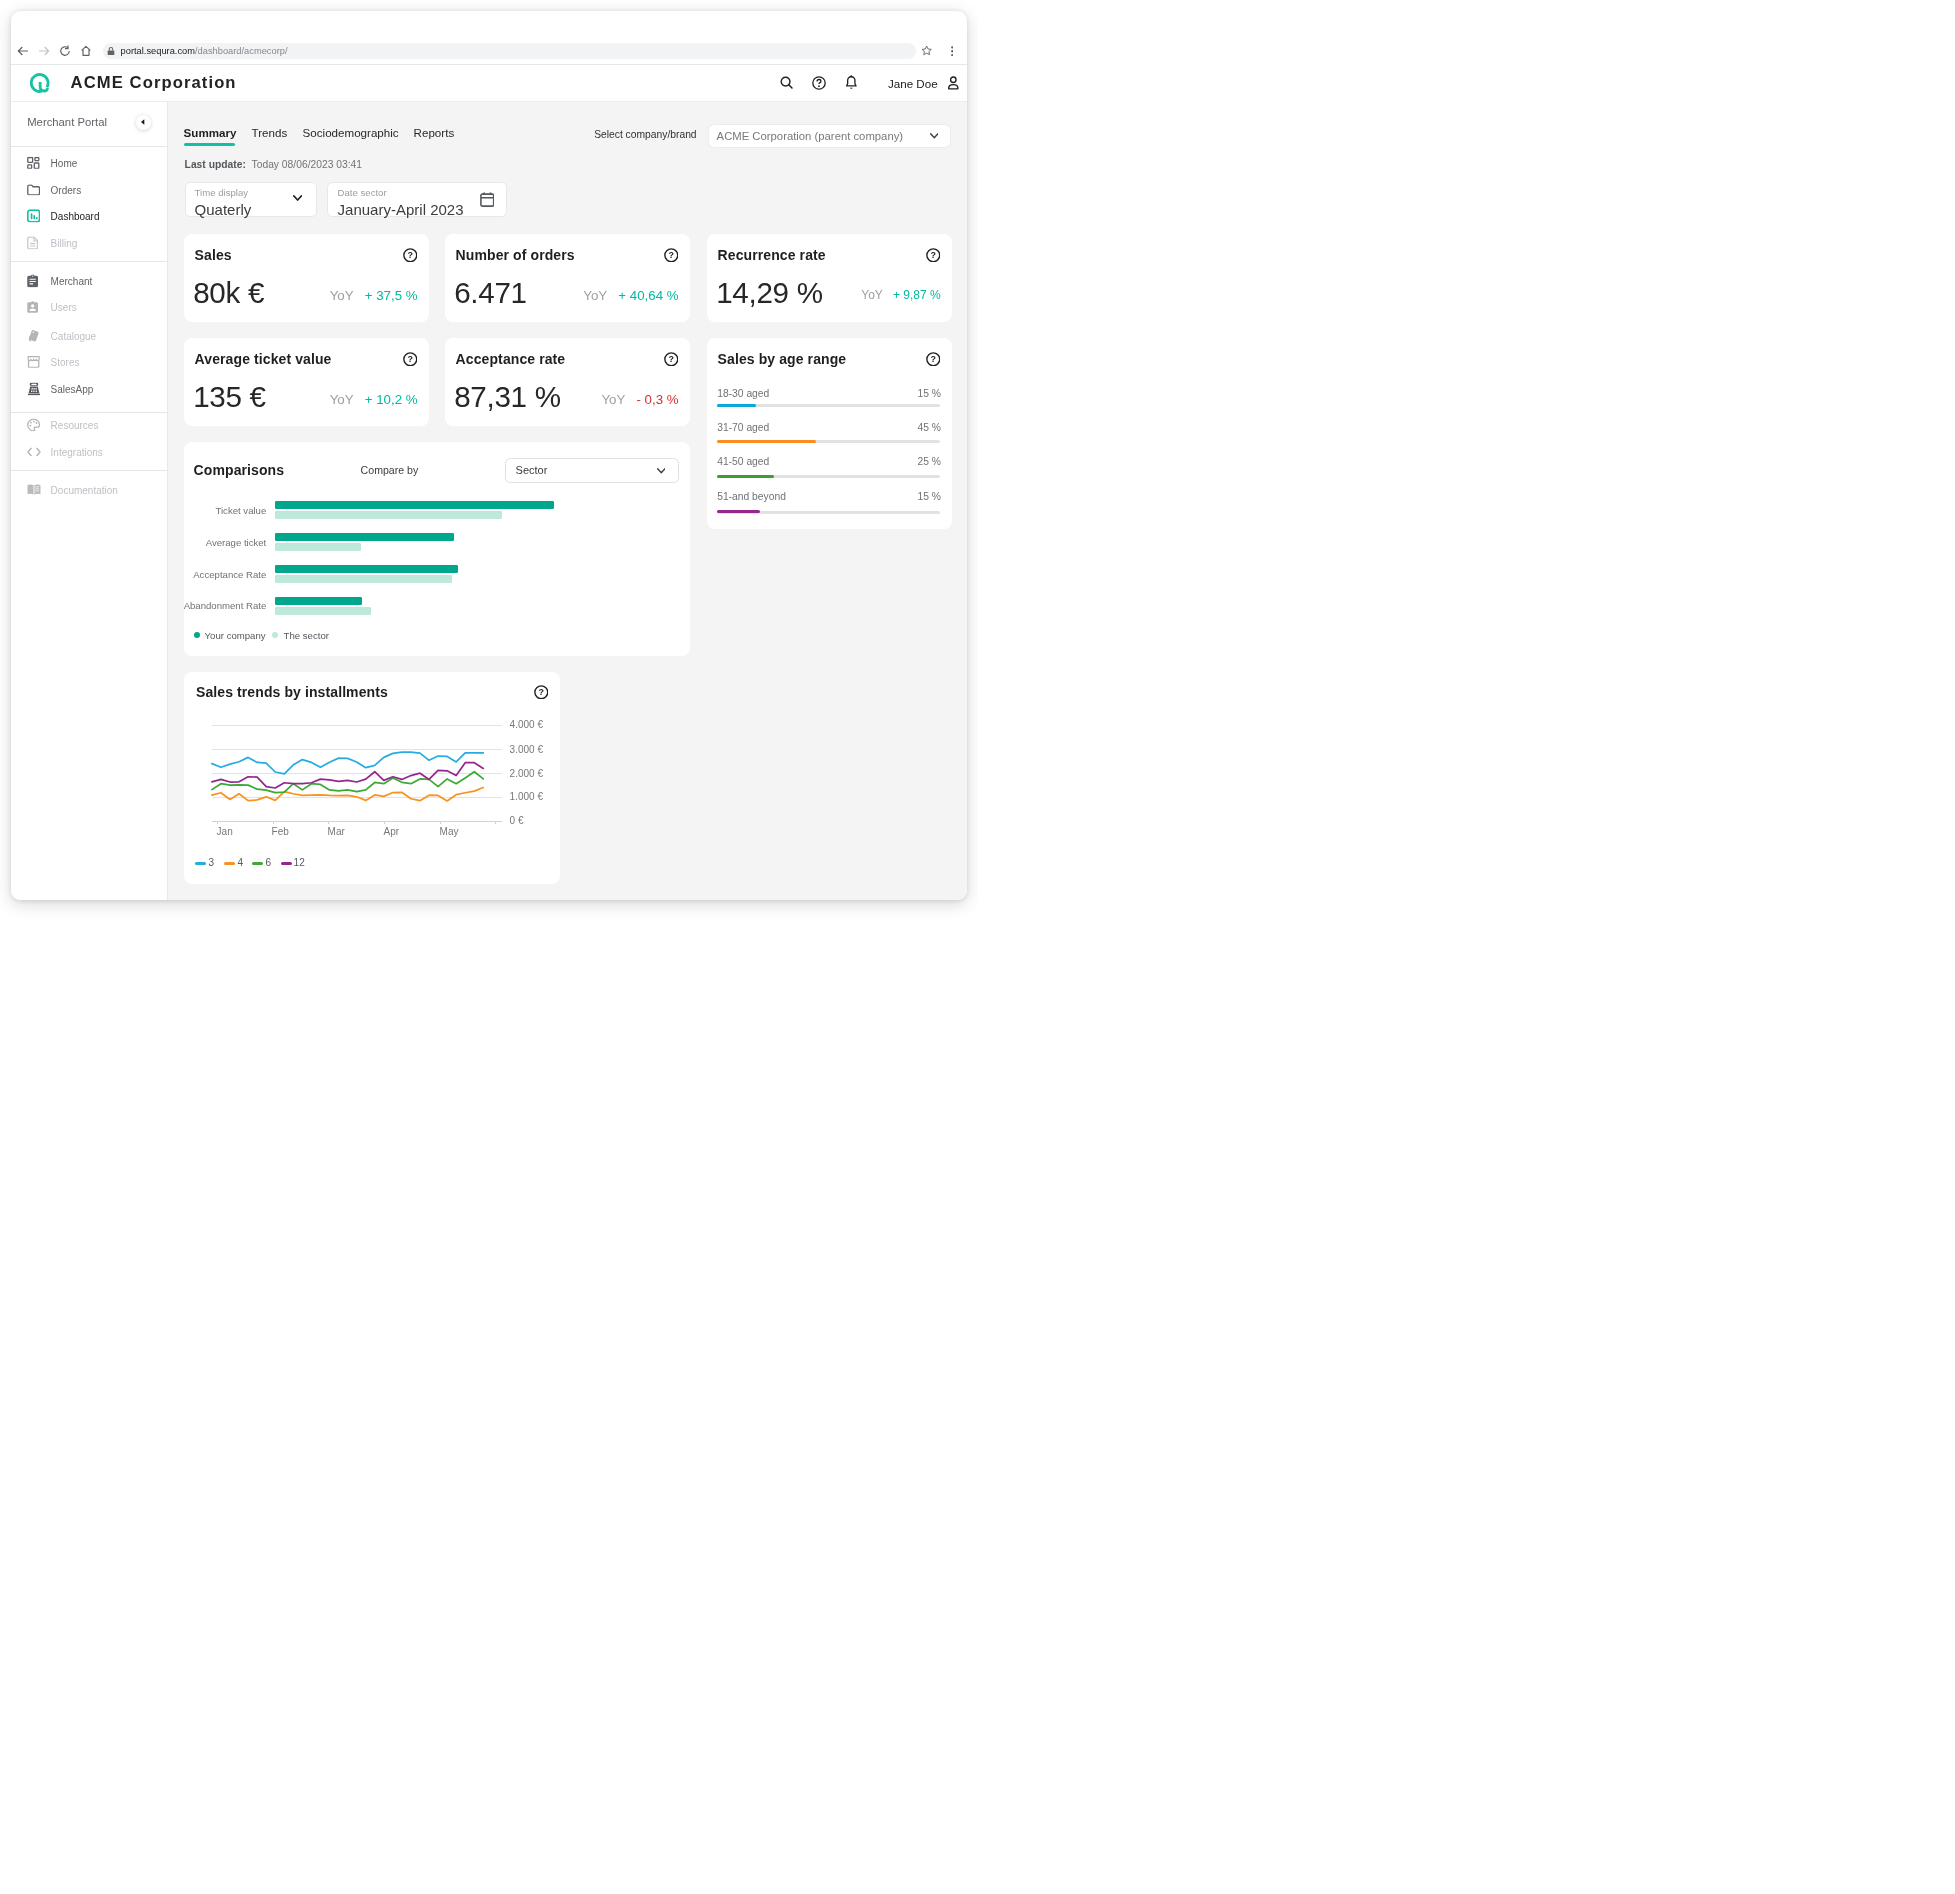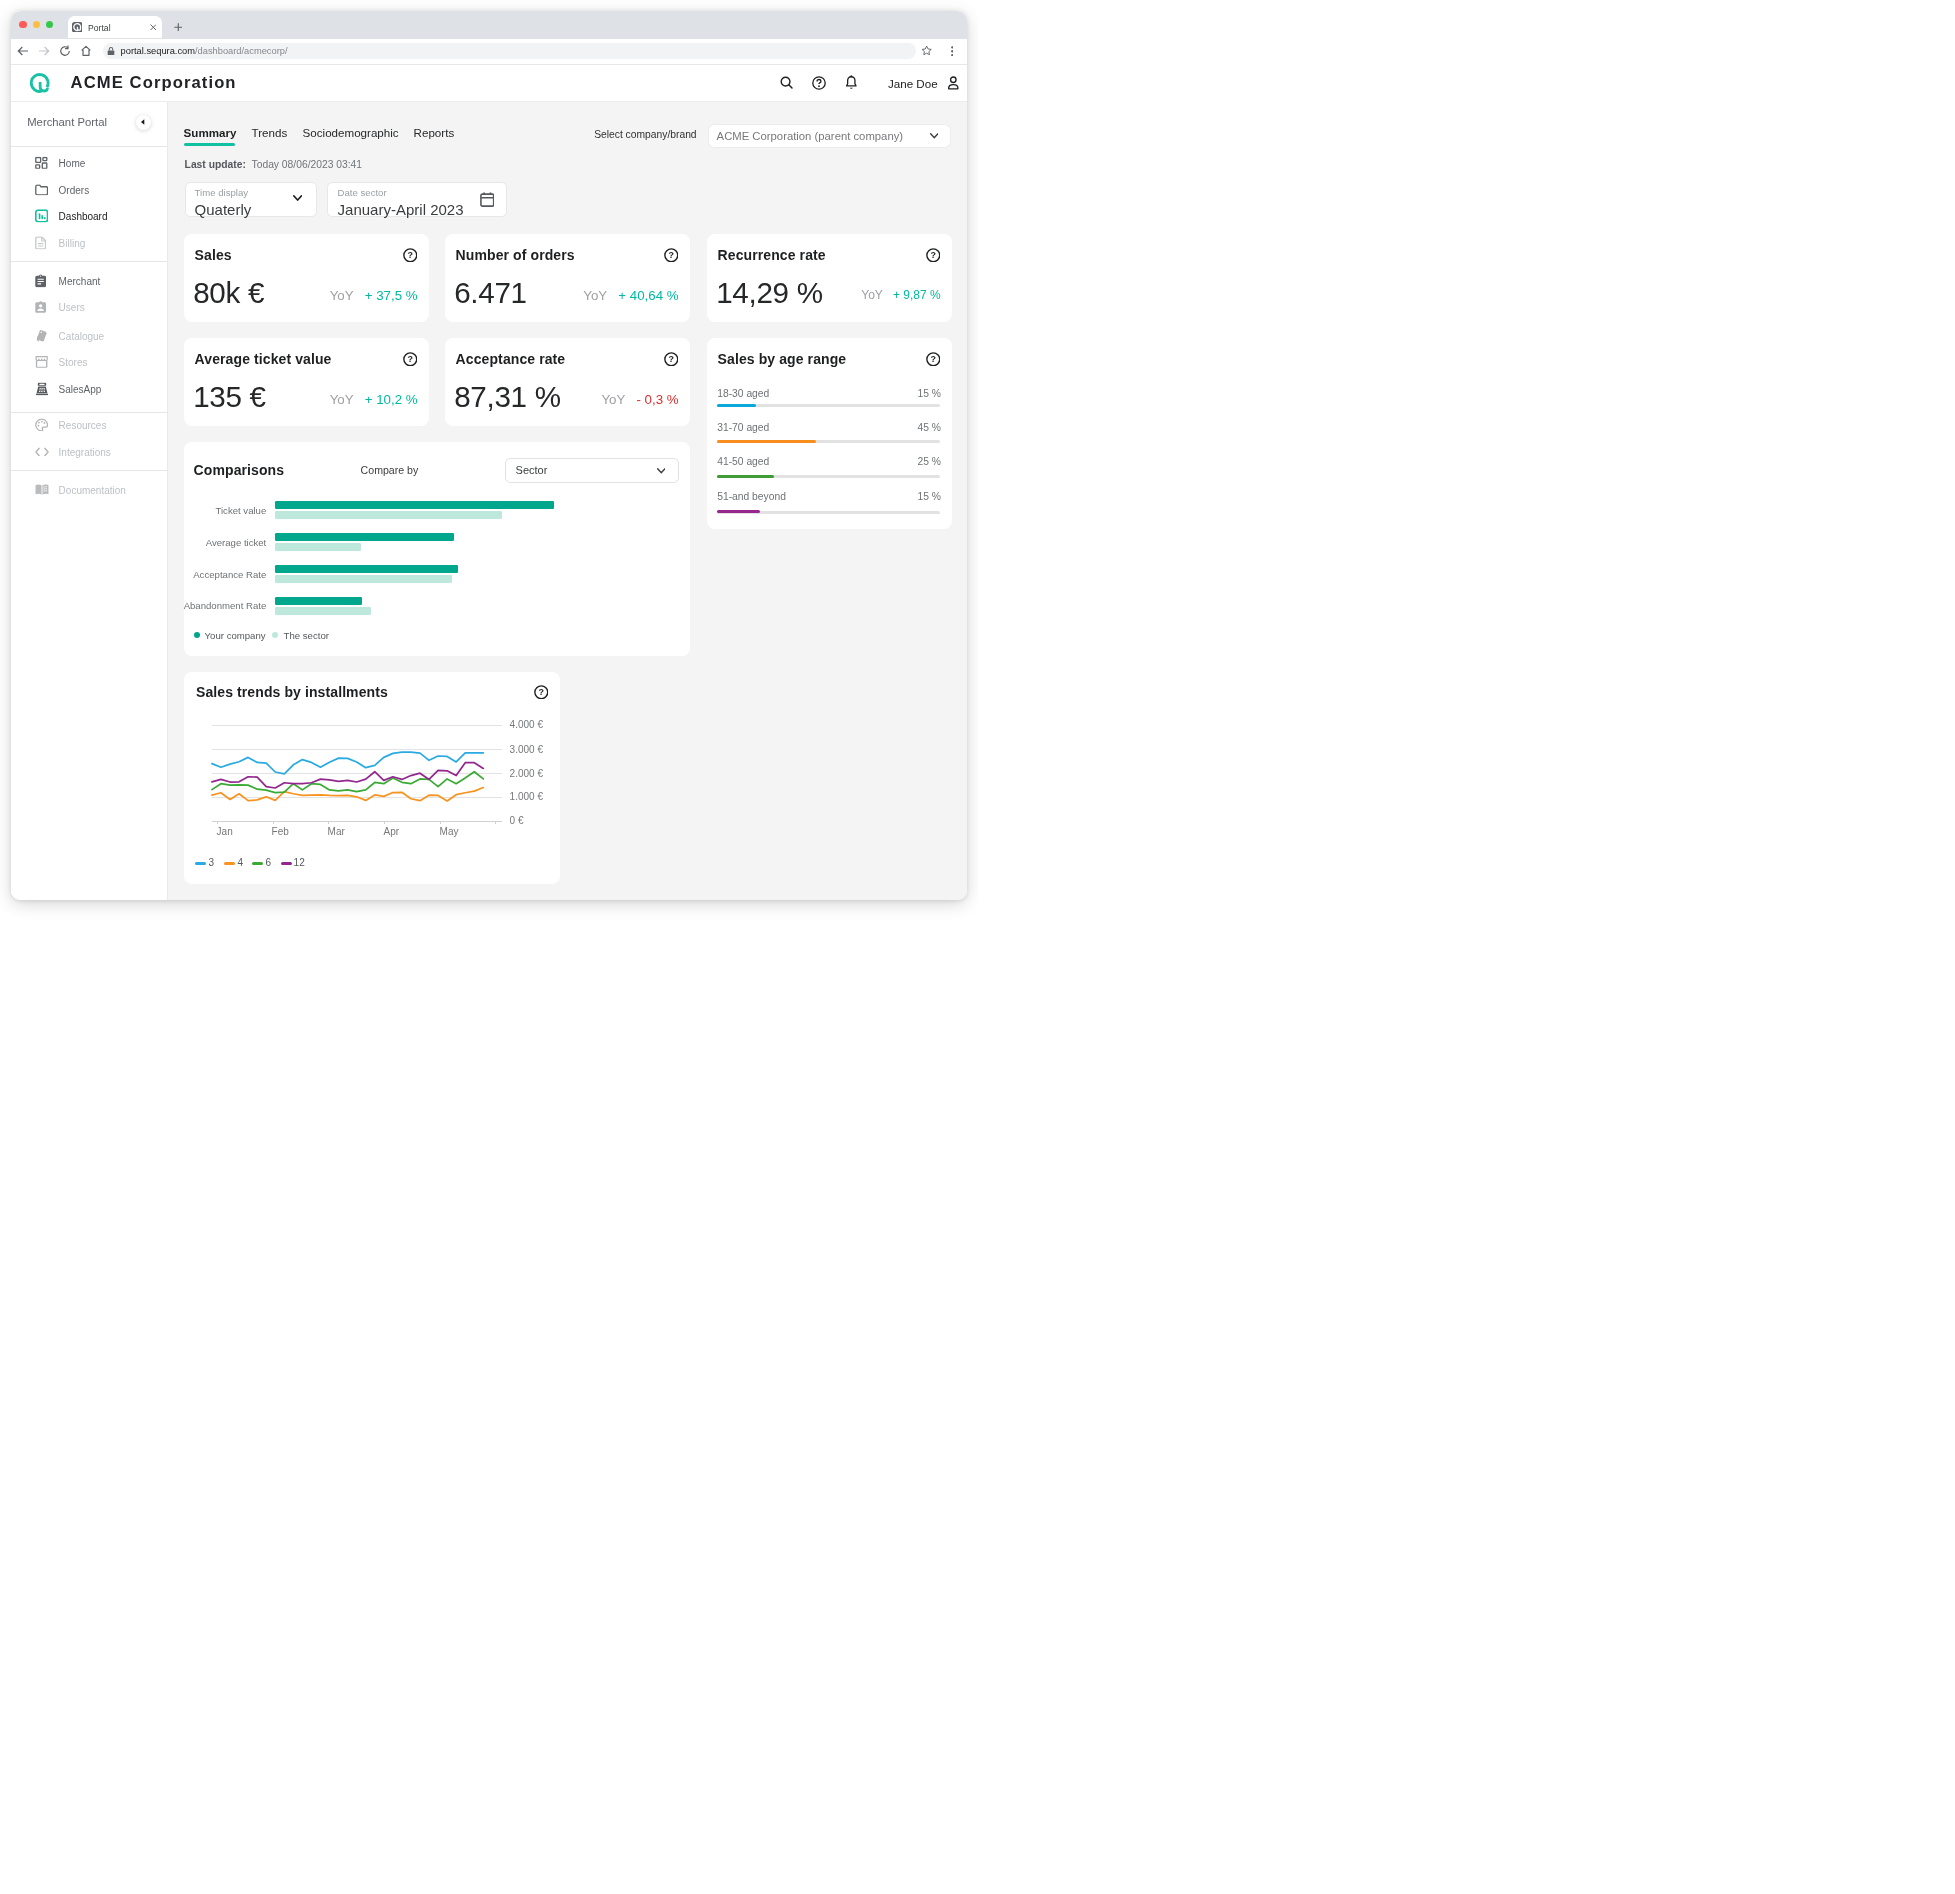--- a/index.html
+++ b/index.html
@@ -9,21 +9,21 @@
 .abs{position:absolute}
 .titlebar{position:absolute;left:0;top:0;width:956px;height:28px;background:#dee1e6;border-radius:9.3px 9.3px 0 0}
 .dot{position:absolute;top:10px;width:7.6px;height:7.6px;border-radius:50%}
 .tab{position:absolute;left:57px;top:5.5px;width:94px;height:22.4px;background:#fff;border-radius:6.6px 6.6px 0 0;}
 .navbar{position:absolute;left:0;top:28px;width:956px;height:25px;background:#fff}
 .urlbar{position:absolute;left:92px;top:32px;width:813px;height:16px;background:#f1f3f4;border-radius:8px}
 .header{position:absolute;left:0;top:53px;width:956px;height:38px;background:#fff;border-top:0.7px solid #e5e7e9;border-bottom:0.7px solid #ececec}
 .body{position:absolute;left:0;top:91px;width:956px;height:798px;background:#f4f4f4}
 .sidebar{position:absolute;left:0;top:0;width:157px;height:798px;background:#fff;border-right:0.7px solid #e9e9e9}
 .sep{position:absolute;left:0;width:157px;height:0.7px;background:#e6e6e6}
-.mitem{position:absolute;left:12px;width:157px;height:26.6px}
+.mitem{position:absolute;left:4px;width:157px;height:26.6px}
 .mitem svg{position:absolute;left:12.6px;top:50%;transform:translateY(-50%)}
 .mitem .lbl{position:absolute;left:36px;top:50%;transform:translateY(-50%);font-size:10px;color:#5f6368}
 .mitem.dis .lbl{color:#bdc1c6}
 .mitem.active .lbl{color:#1a1c1e;font-weight:normal}
 .card{position:absolute;background:#fff;border-radius:8px}
 .ctitle{position:absolute;font-size:14px;font-weight:bold;color:#1d1f21;letter-spacing:0.1px}
 .qmark{position:absolute;width:14.6px;height:14.6px}
 .kpinum{position:absolute;font-size:29.6px;color:#252729;letter-spacing:-0.3px}
 .inbox{position:absolute;background:#fff;border:0.7px solid #e7e7e7;border-radius:5.3px}
 .inlabel{position:absolute;font-size:9.6px;color:#9aa0a4}
@@ -40,41 +40,20 @@
 .gline{position:absolute;height:0.7px;background:#e3e3e3}
 .ylab{position:absolute;font-size:10px;color:#757779}
 .xlab{position:absolute;font-size:10px;color:#757779;}
 .sw{position:absolute;width:11.3px;height:3.3px;border-radius:1.7px}
 </style>
 </head>
 <body>
 <div class="page">
 <div class="win">
 
-<div class="titlebar">
-  <div class="dot" style="left:8.8px;background:#fc5b57"></div>
-  <div class="dot" style="left:22px;background:#fdbe41"></div>
-  <div class="dot" style="left:35px;background:#34c84a"></div>
-  <div class="tab">
-    <svg class="abs" style="left:4px;top:5.8px" width="10.6" height="10.6" viewBox="0 0 17 17">
-            <rect x="0" y="0" width="17" height="17" rx="4.2" fill="#5f6368"></rect>
-            <g stroke="#fff" fill="none" transform="translate(2.1,1.6) scale(0.435)">
-              <path d="M17.56 27.27 A 12.65 12.65 0 1 1 25.34 21.51" stroke-width="5"></path>
-              <path d="M15.2 13.5 L15.2 20.3 Q15.2 27.0 21.2 27.0 Q26.9 27.0 27.3 20.8" stroke-width="4.9"></path>
-            </g>
-          </svg>
-    <div class="abs" style="left:20.5px;top:6.6px;font-size:8.6px;color:#3c4043">Portal</div>
-    <svg class="abs" style="left:82px;top:7.6px" width="6.6" height="6.6" viewBox="0 0 11 11">
-            <path d="M1 1 L10 10 M10 1 L1 10" stroke="#5f6368" stroke-width="1.6"></path>
-          </svg>
-  </div>
-  <svg class="abs" style="left:163px;top:12.3px" width="8.6" height="8.6" viewBox="0 0 13 13">
-          <path d="M6.5 0.5 V12.5 M0.5 6.5 H12.5" stroke="#5f6368" stroke-width="1.7"></path>
-        </svg>
-</div>
 
 <div class="navbar"></div>
 <svg class="abs" style="left:6px;top:34px" width="12" height="12" viewBox="0 0 18 18">
         <path d="M16.5 9 H2 M8 3 L2 9 L8 15" stroke="#5f6368" stroke-width="1.8" fill="none"></path>
       </svg>
 <svg class="abs" style="left:27.6px;top:34px" width="12" height="12" viewBox="0 0 18 18">
         <path d="M1.5 9 H16 M10 3 L16 9 L10 15" stroke="#c0c4c9" stroke-width="1.8" fill="none"></path>
       </svg>
 <svg class="abs" style="left:48px;top:34px" width="12" height="12" viewBox="0 0 18 18">
         <path d="M15.4 9 A6.4 6.4 0 1 1 13.5 4.5" stroke="#5f6368" stroke-width="1.8" fill="none"></path>

